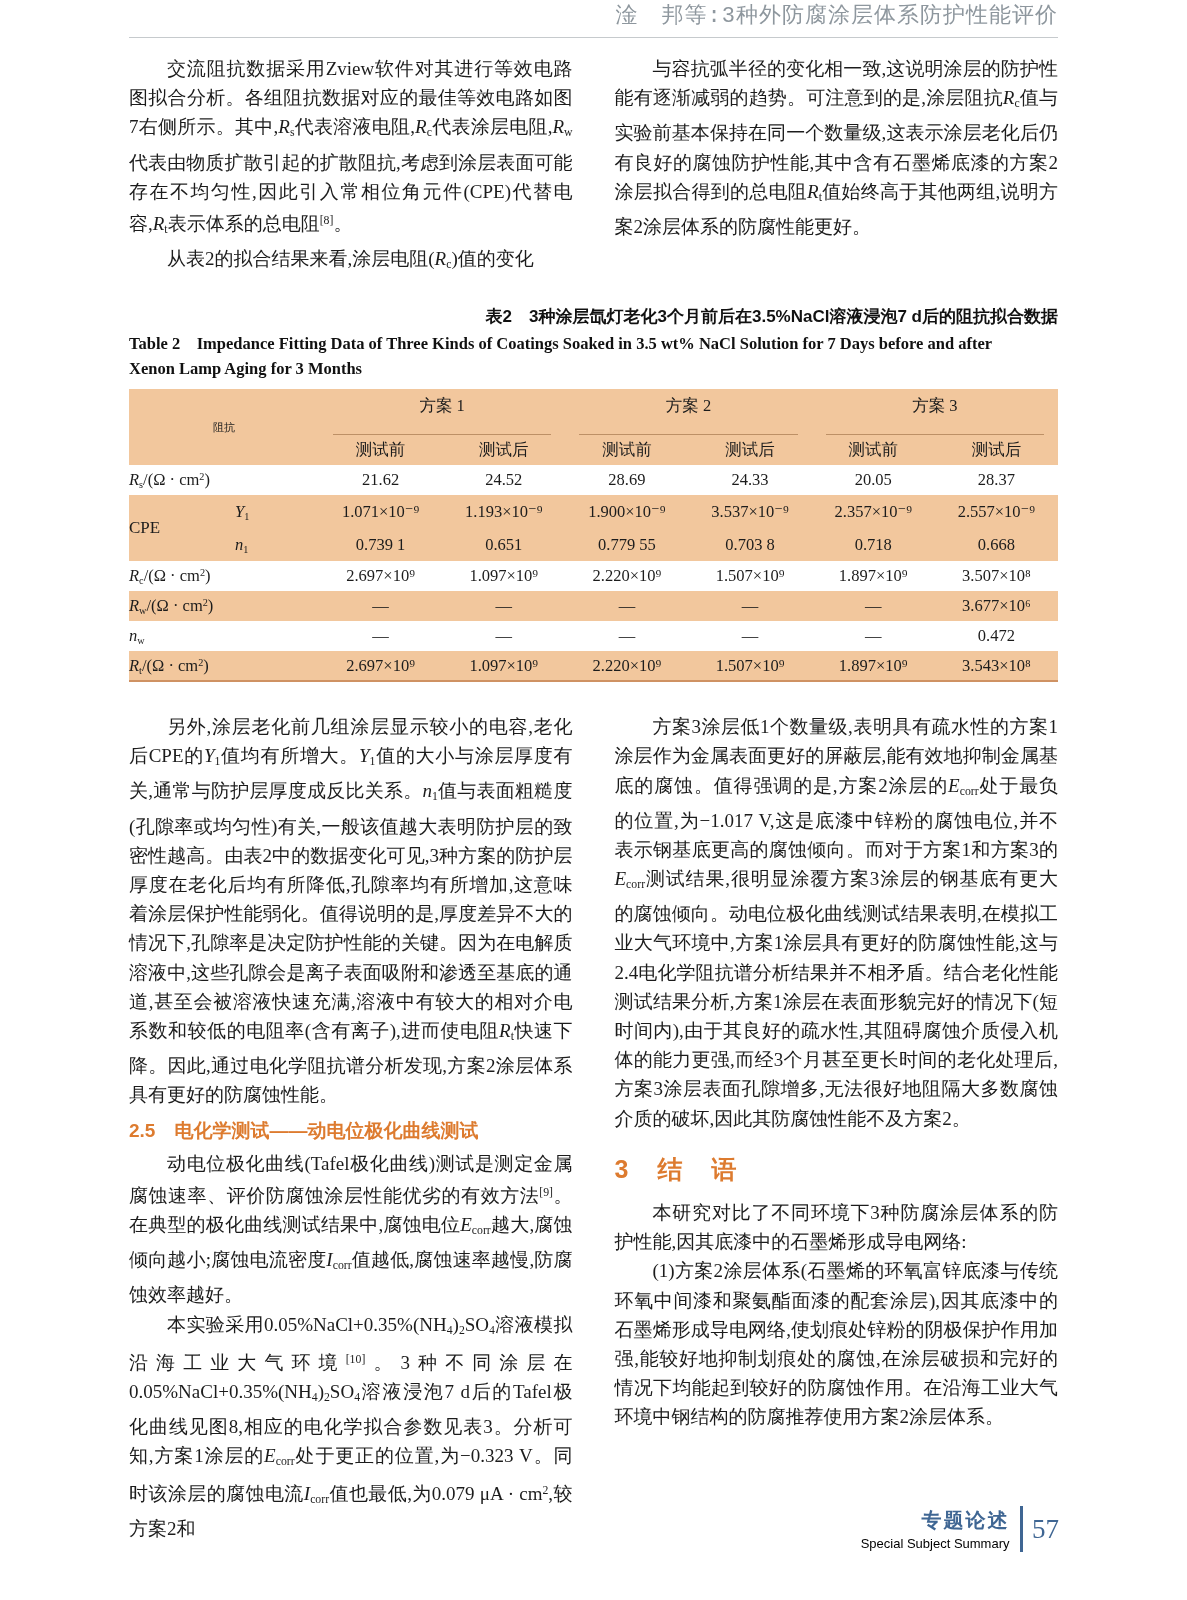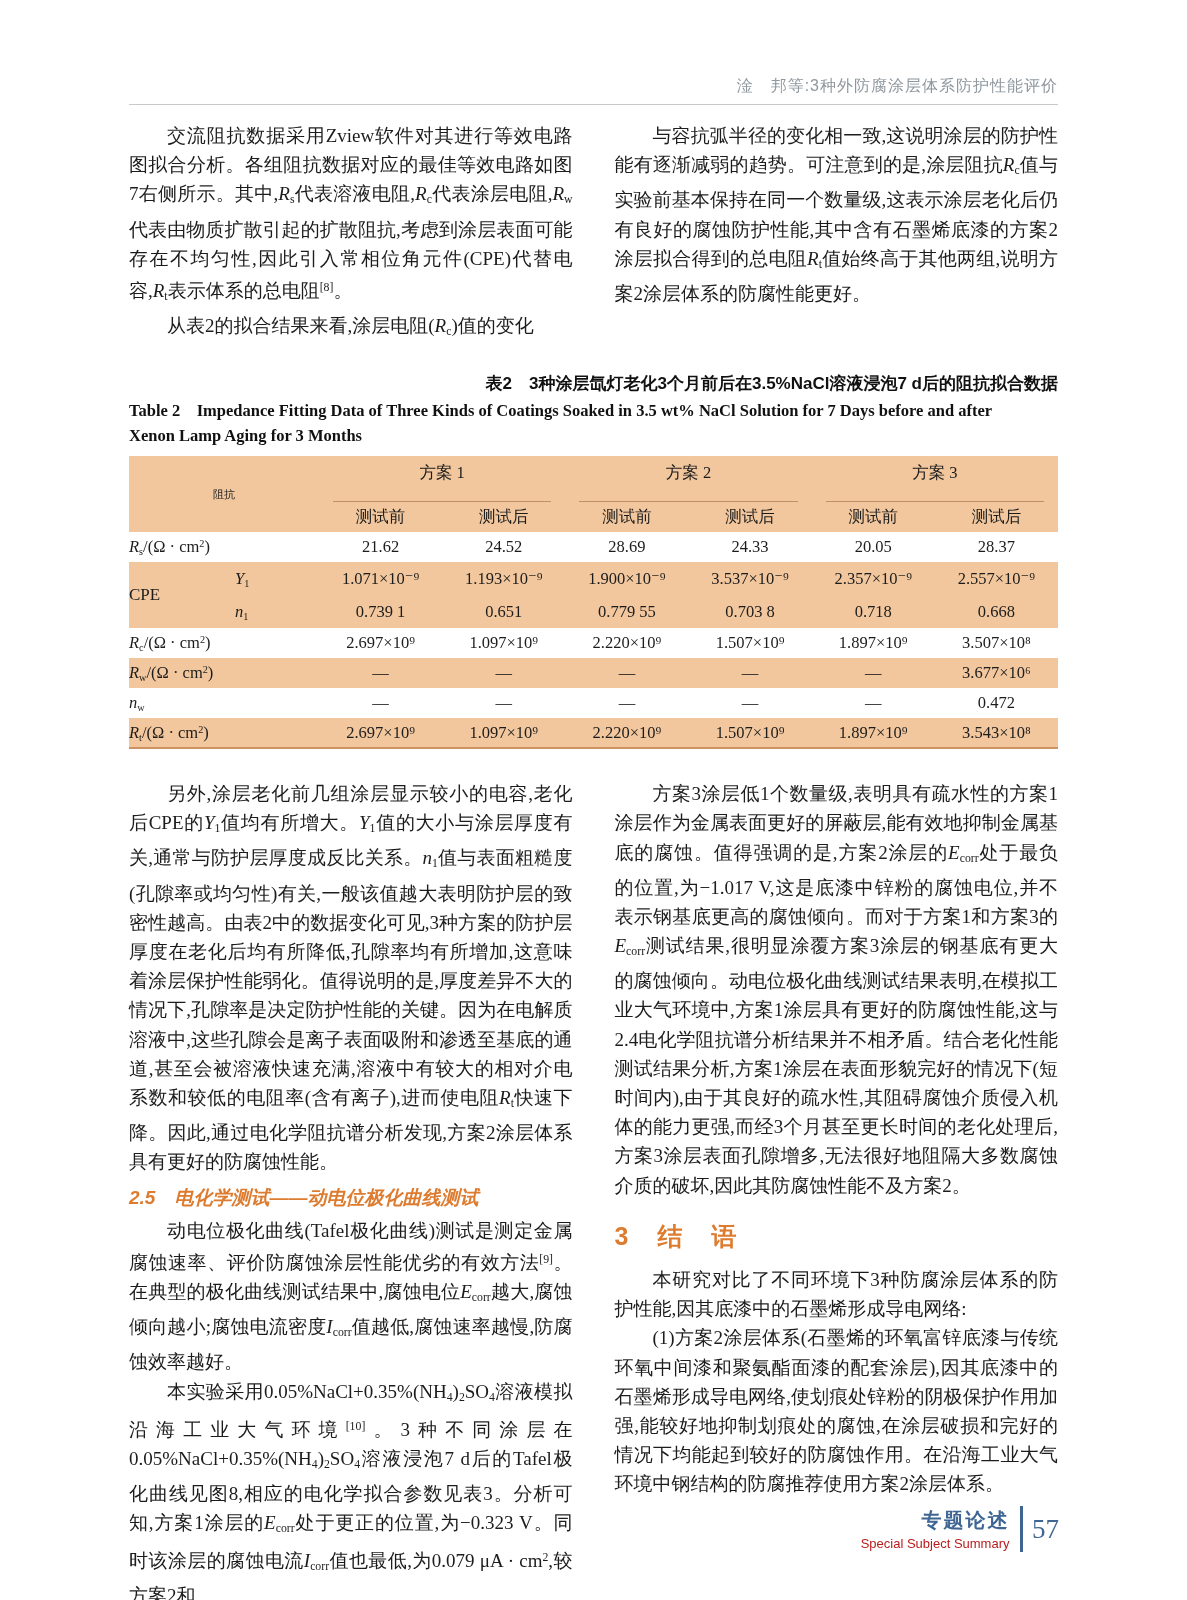--- a/index.html
+++ b/index.html
@@ -8,26 +8,25 @@
     width:1187px; height:1600px;
     font-family:"Liberation Serif","DejaVu Serif",serif;
     color:#1c1c1c;
     position:relative;
     overflow:hidden;
   }
   .page { padding:0 129px; }
 
   
   .running-head {
-    padding-top:76px;
     text-align:right;
-    font-size:16px;
+    font-size:22px;
     letter-spacing:1px;
     color:#8e979e;
-    font-family:Liberation Sans, sans-serif;
+    font-family:Liberation Mono, monospace;
     font-weight:400;
   }
   .head-rule { border:none; border-top:1.5px solid #c6cacd; margin-top:7px; }
 
   
   .cols { display:flex; gap:42px; margin-top:16px; }
   .col { flex:1 1 0; font-size:19px; line-height:29.2px; text-align:justify; }
   .col p { text-indent:2em; }
   .col p, .col h3, .col h2 { margin:0; }
   sub { font-size:0.62em; vertical-align:-0.25em; }
@@ -64,41 +63,41 @@
   td.lbl { text-align:left; padding-left:18px; }
   td.lbl-main { text-align:left; padding-left:18px; font-size:17px; }
   td.lbl-sub { text-align:left; padding-left:10px; }
   td.val { text-align:center; }
   tr.cpe-row td { height:33px; }
 
   
   h3.sec25 {
     font-family:"Liberation Sans","DejaVu Sans",sans-serif;
     color:#dd7b2f; font-size:19px; font-weight:bold;
-    margin:6px 0 4px 0; text-indent:0;font-style:italic;
+    margin:6px 0 4px 0; text-indent:0;
   }
   h2.sec3 {
     font-family:"Liberation Sans","DejaVu Sans",sans-serif;
     color:#dd7b2f; font-size:25px; font-weight:bold;
     letter-spacing:2px; margin:22px 0 14px 0;
   }
 
   
   .footer {
     position:absolute; right:128px; bottom:48px;
     display:flex; align-items:center;
   }
   .footer-labels { text-align:right; margin-right:10px;margin-left:29px; }
   .footer-zh {
     font-family:"Liberation Sans","DejaVu Sans",sans-serif;
     color:#3f6693; font-weight:bold; font-size:20px; letter-spacing:2px;
   }
   .footer-en {
     font-family:"Liberation Sans","DejaVu Sans",sans-serif;
-    color:#b91c1c; font-size:13px; margin-top:2px;
+    color:#000000; font-size:13px; margin-top:2px;
   }
   .footer-bar { width:3.5px; height:46px; background:#3f6693; margin-right:9px; }
   .footer-page { color:#3f6693; font-size:27px; }
 </style>
 </head>
 <body>
 
 <div class="page">
 
   <div class="running-head">淦　邦等:3种外防腐涂层体系防护性能评价</div>

